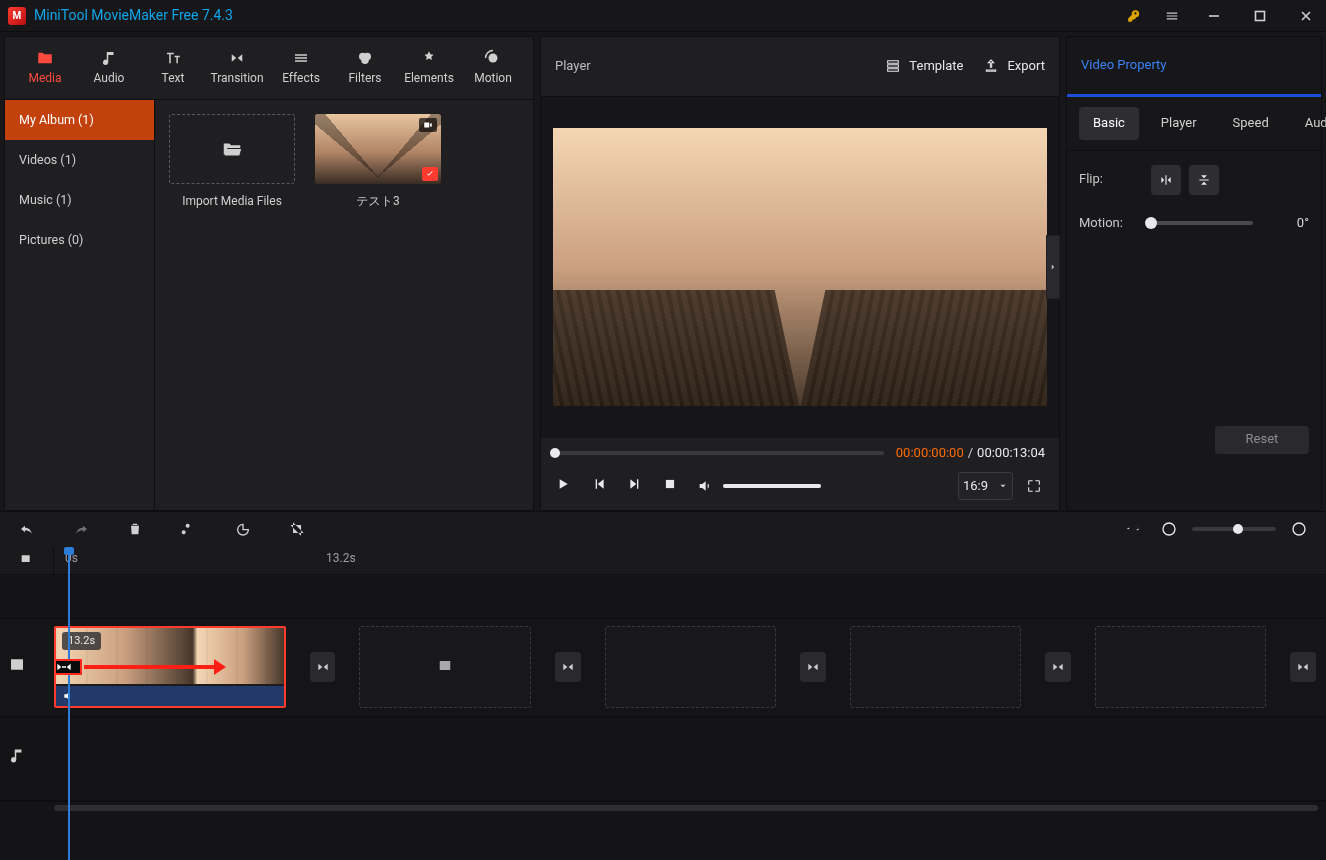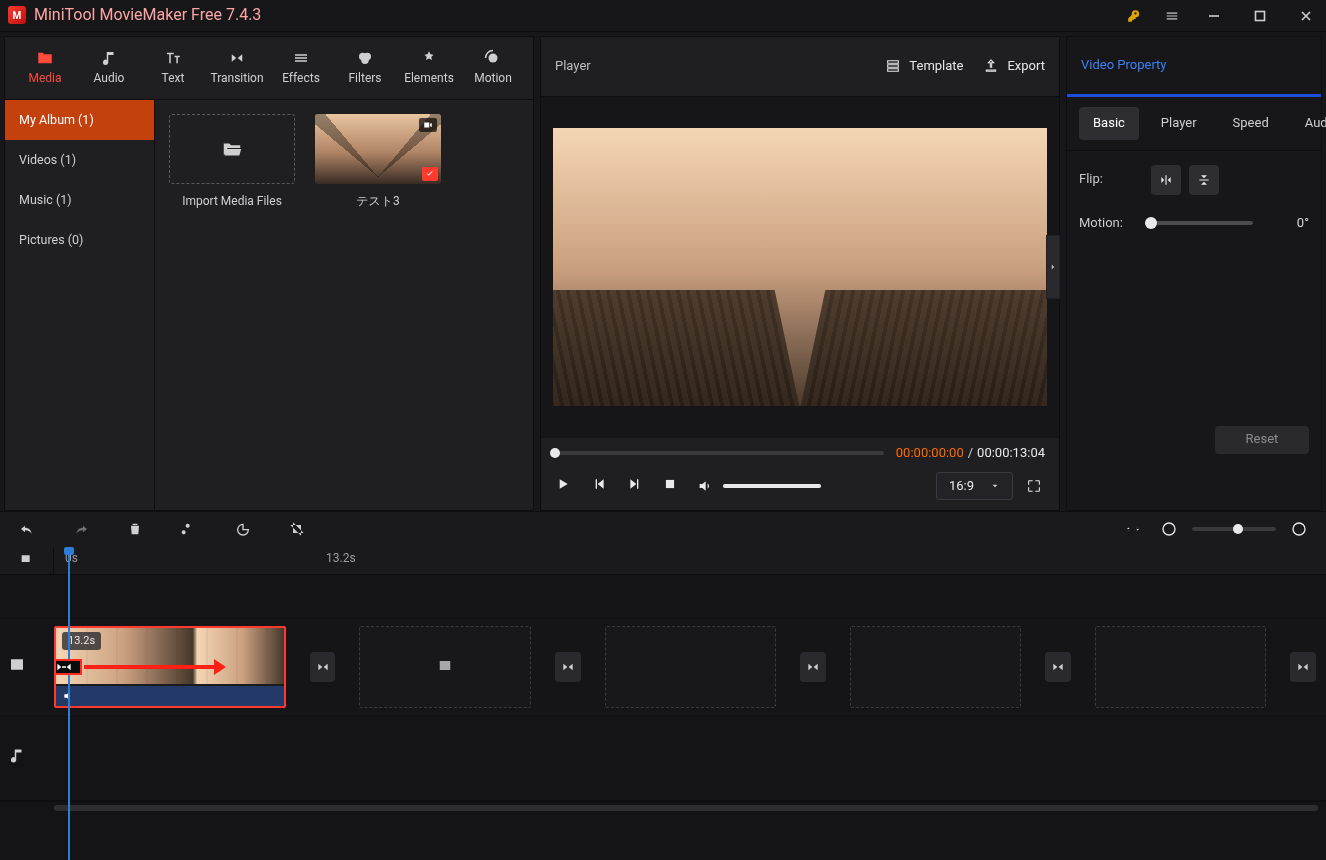--- a/index.html
+++ b/index.html
@@ -21,21 +21,21 @@
     --panel-r:#1a1a1d;
     --ghost:#2a2a2e;
   }
   *{box-sizing:border-box}
   html,body{margin:0;padding:0;background:#000;color:var(--text);font:13px/1.3 -apple-system,Segoe UI,Roboto,Arial,sans-serif}
   .app{width:1326px;height:860px;background:var(--bg-1);display:flex;flex-direction:column;position:relative;overflow:hidden}
   
   .titlebar{height:32px;display:flex;align-items:center;justify-content:space-between;padding:0 6px 0 8px;background:#171719;border-bottom:1px solid #0d0d0f}
   .tb-left{display:flex;align-items:center;gap:8px}
   .logo{width:18px;height:18px;border-radius:3px;background:linear-gradient(135deg,#ff3b30 0%,#b80f0f 100%);display:flex;align-items:center;justify-content:center;color:#fff;font-weight:700;font-size:10px}
-  .title{color:#fca5a5;font-size:16px}
+  .title{color:#0ea5e9;font-size:14px}
   .tb-right{display:flex;align-items:center;gap:18px}
   .tb-ico{width:20px;height:20px;display:flex;align-items:center;justify-content:center;color:#c7c7c9}
   .tb-ico svg{width:14px;height:14px;fill:currentColor}
   .tb-key{color:#e0a400}
   .winbtn{width:28px;height:28px;display:flex;align-items:center;justify-content:center;color:#cfcfd2}
   .winbtn svg{width:12px;height:12px;fill:none;stroke:currentColor;stroke-width:1.6}
 
   
   .toprow{display:flex;gap:6px;padding:4px 4px 0 4px}
   .panel{background:var(--bg-2);border:1px solid #0e0e10;border-radius:2px}
@@ -99,21 +99,21 @@
   .time .dur{color:#e9e9ec}
   .controls{display:flex;align-items:center;justify-content:space-between}
   .ctrl-left{display:flex;align-items:center;gap:20px;color:#e9e9ec}
   .ctrl-left svg{width:16px;height:16px;fill:currentColor}
   .ctrl-left .stop{width:14px;height:14px}
   .vol{display:flex;align-items:center;gap:10px}
   .vol .bar{width:98px;height:4px;background:#4c4c51;border-radius:2px;position:relative}
   .vol .bar::after{content:"";position:absolute;left:0;top:0;bottom:0;width:100%;background:#e9e9ec;border-radius:2px}
   .vol .knob{left:96px}
   .ctrl-right{display:flex;align-items:center;gap:10px}
-  .select{display:flex;align-items:center;gap:16px;border:1px solid #3a3a3e;border-radius:3px;padding:5px 12px;color:#e9e9ec;background:#232327}
+  .select{display:flex;align-items:center;gap:10px;border:1px solid #3a3a3e;border-radius:3px;padding:5px 4px;color:#e9e9ec;background:#232327}
   .select svg{width:10px;height:10px;fill:#cfcfcf}
   .fullscr{width:22px;height:22px;display:flex;align-items:center;justify-content:center;color:#e9e9ec}
   .fullscr svg{width:16px;height:16px;fill:none;stroke:currentColor;stroke-width:1.6}
 
   
   .props{width:256px;background:#171719}
   .props .hd{height:60px;display:flex;align-items:center;padding:0 14px;border-bottom:3px solid #1d4ed8;color:#3b82f6}
   .tabs{display:flex;align-items:center;gap:8px;padding:10px 12px;border-bottom:1px solid #0e0e10}
   .tab{border-radius:4px;padding:8px 14px;color:#cfcfcf}
   .tab.active{background:#2e2e32;color:#fdfdfe}

